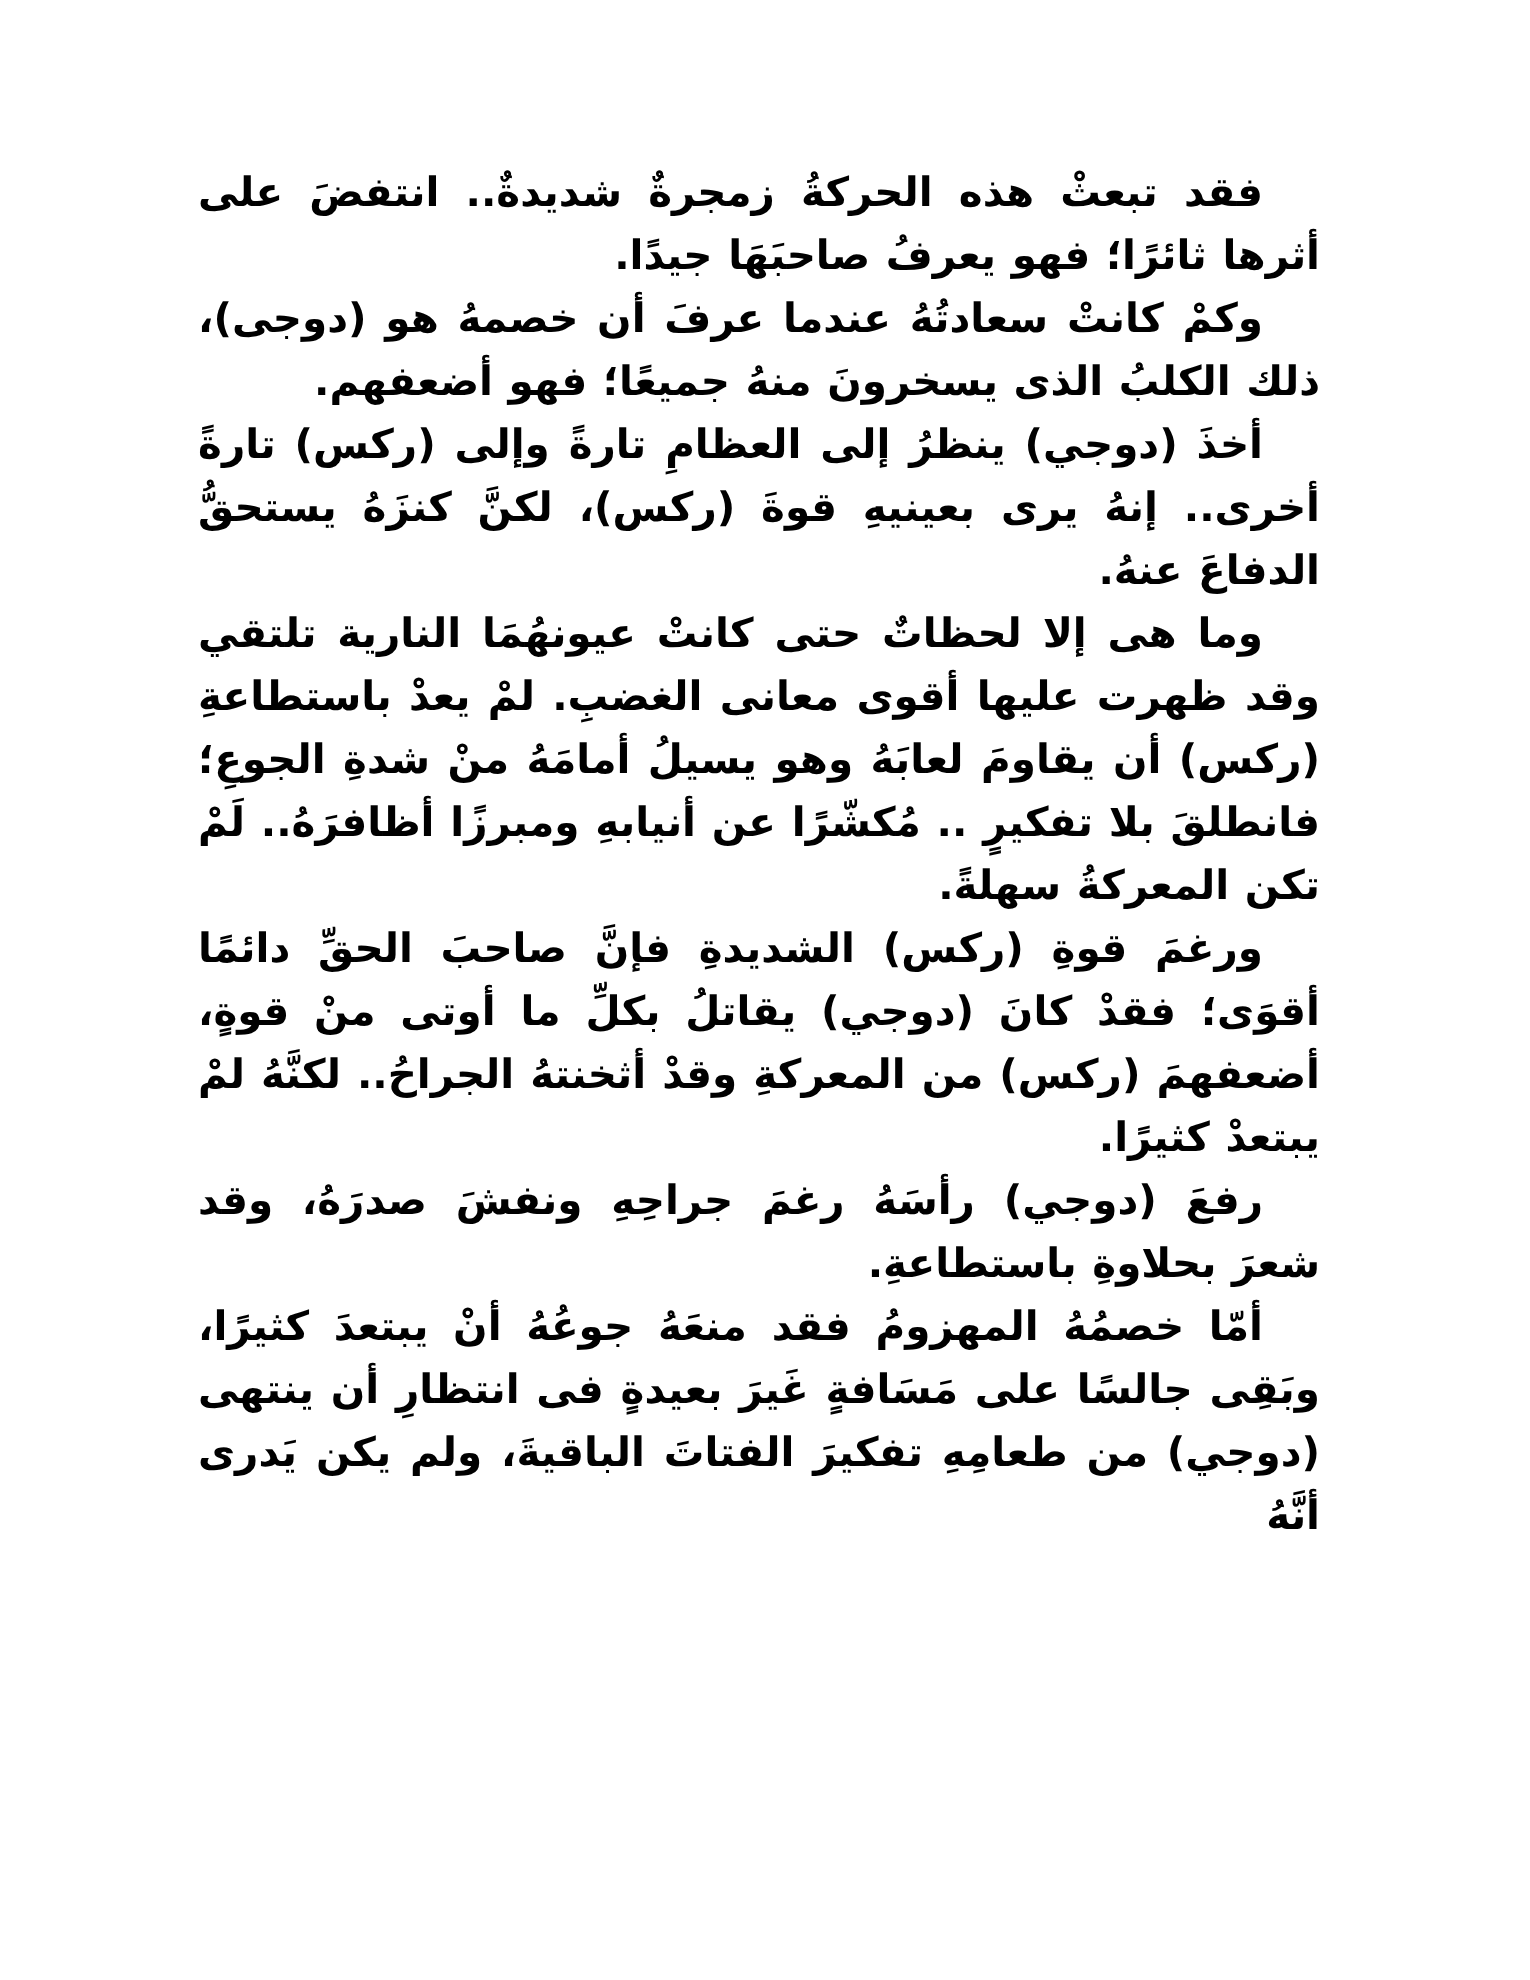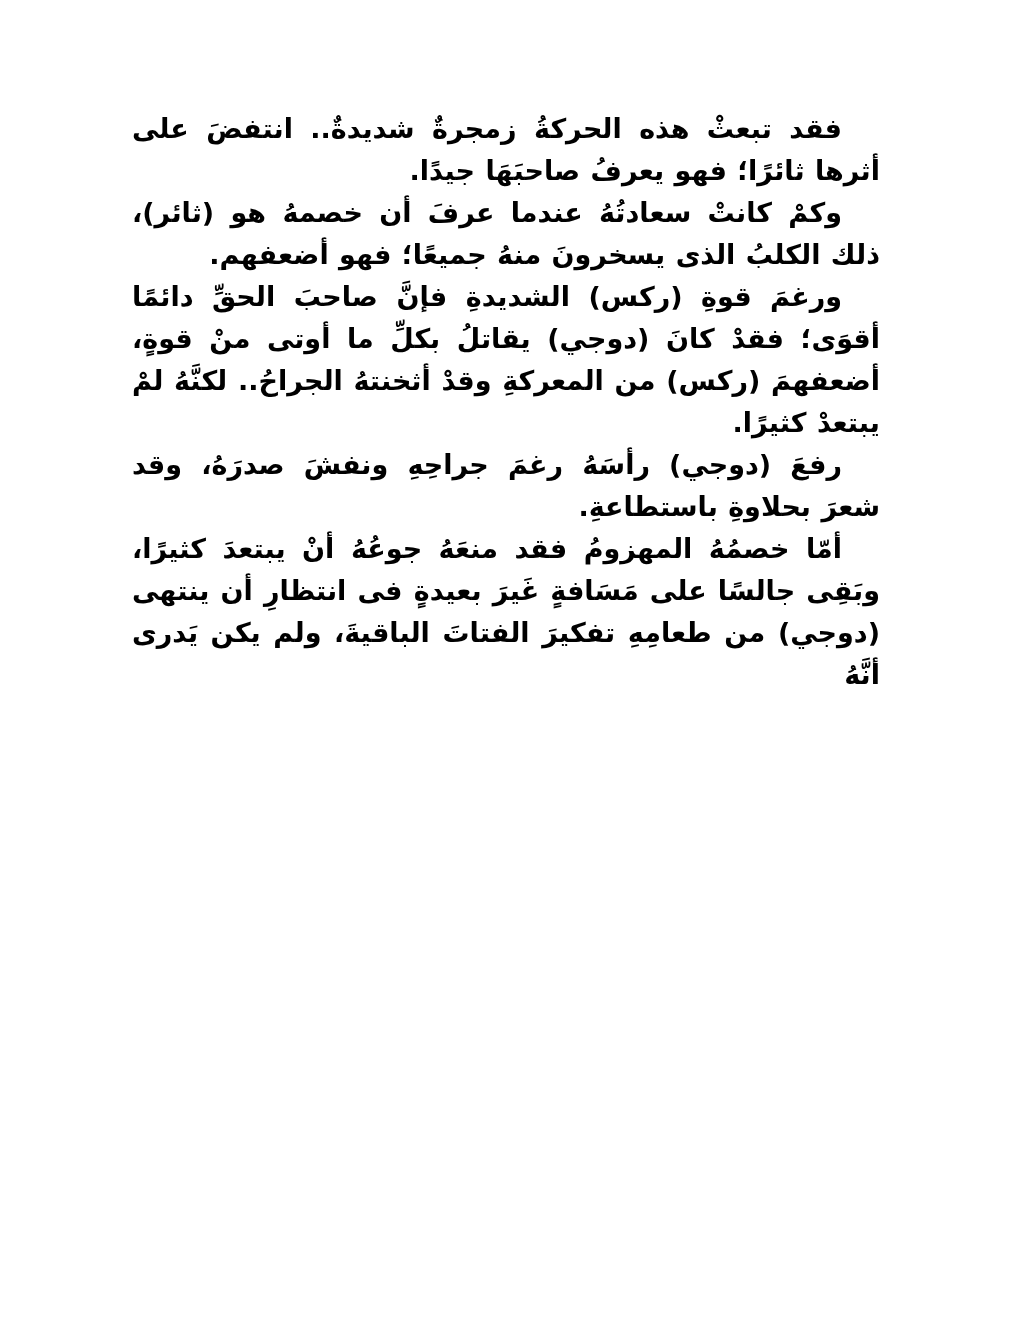--- a/index.html
+++ b/index.html
@@ -38,18 +38,20 @@
     text-indent: 38px;
     word-spacing: 1px;
   }
 </style>
 </head>
 <body>
 
 <div class="page">
   <div class="text-block" dir="rtl">
     <p>فقد تبعثْ هذه الحركةُ زمجرةٌ شديدةٌ.. انتفضَ على أثرها ثائرًا؛ فهو يعرفُ صاحبَهَا جيدًا.</p>
-    <p>وكمْ كانتْ سعادتُهُ عندما عرفَ أن خصمهُ هو (ثائر)، ذلك الكلبُ الذى يسخرونَ منهُ جميعًا؛ فهو أضعفهم.</p>
+    <p>وكمْ كانتْ سعادتُهُ عندما عرفَ أن خصمهُ هو (دوجى)، ذلك الكلبُ الذى يسخرونَ منهُ جميعًا؛ فهو أضعفهم.</p>
+    <p>أخذَ (دوجي) ينظرُ إلى العظامِ تارةً وإلى (ركس) تارةً أخرى.. إنهُ يرى بعينيهِ قوةَ (ركس)، لكنَّ كنزَهُ يستحقُّ الدفاعَ عنهُ.</p>
+    <p>وما هى إلا لحظاتٌ حتى كانتْ عيونهُمَا النارية تلتقي وقد ظهرت عليها أقوى معانى الغضبِ. لمْ يعدْ باستطاعةِ (ركس) أن يقاومَ لعابَهُ وهو يسيلُ أمامَهُ منْ شدةِ الجوعِ؛ فانطلقَ بلا تفكيرٍ .. مُكشّرًا عن أنيابهِ ومبرزًا أظافرَهُ.. لَمْ تكن المعركةُ سهلةً.</p>
     <p>ورغمَ قوةِ (ركس) الشديدةِ فإنَّ صاحبَ الحقِّ دائمًا أقوَى؛ فقدْ كانَ (دوجي) يقاتلُ بكلِّ ما أوتى منْ قوةٍ، أضعفهمَ (ركس) من المعركةِ وقدْ أثخنتهُ الجراحُ.. لكنَّهُ لمْ يبتعدْ كثيرًا.</p>
     <p>رفعَ (دوجي) رأسَهُ رغمَ جراحِهِ ونفشَ صدرَهُ، وقد شعرَ بحلاوةِ باستطاعةِ.</p>
     <p>أمّا خصمُهُ المهزومُ فقد منعَهُ جوعُهُ أنْ يبتعدَ كثيرًا، وبَقِى جالسًا على مَسَافةٍ غَيرَ بعيدةٍ فى انتظارِ أن ينتهى (دوجي) من طعامِهِ تفكيرَ الفتاتَ الباقيةَ، ولم يكن يَدرى أنَّهُ</p>
   </div>
 </div>
 
 </body></html>

